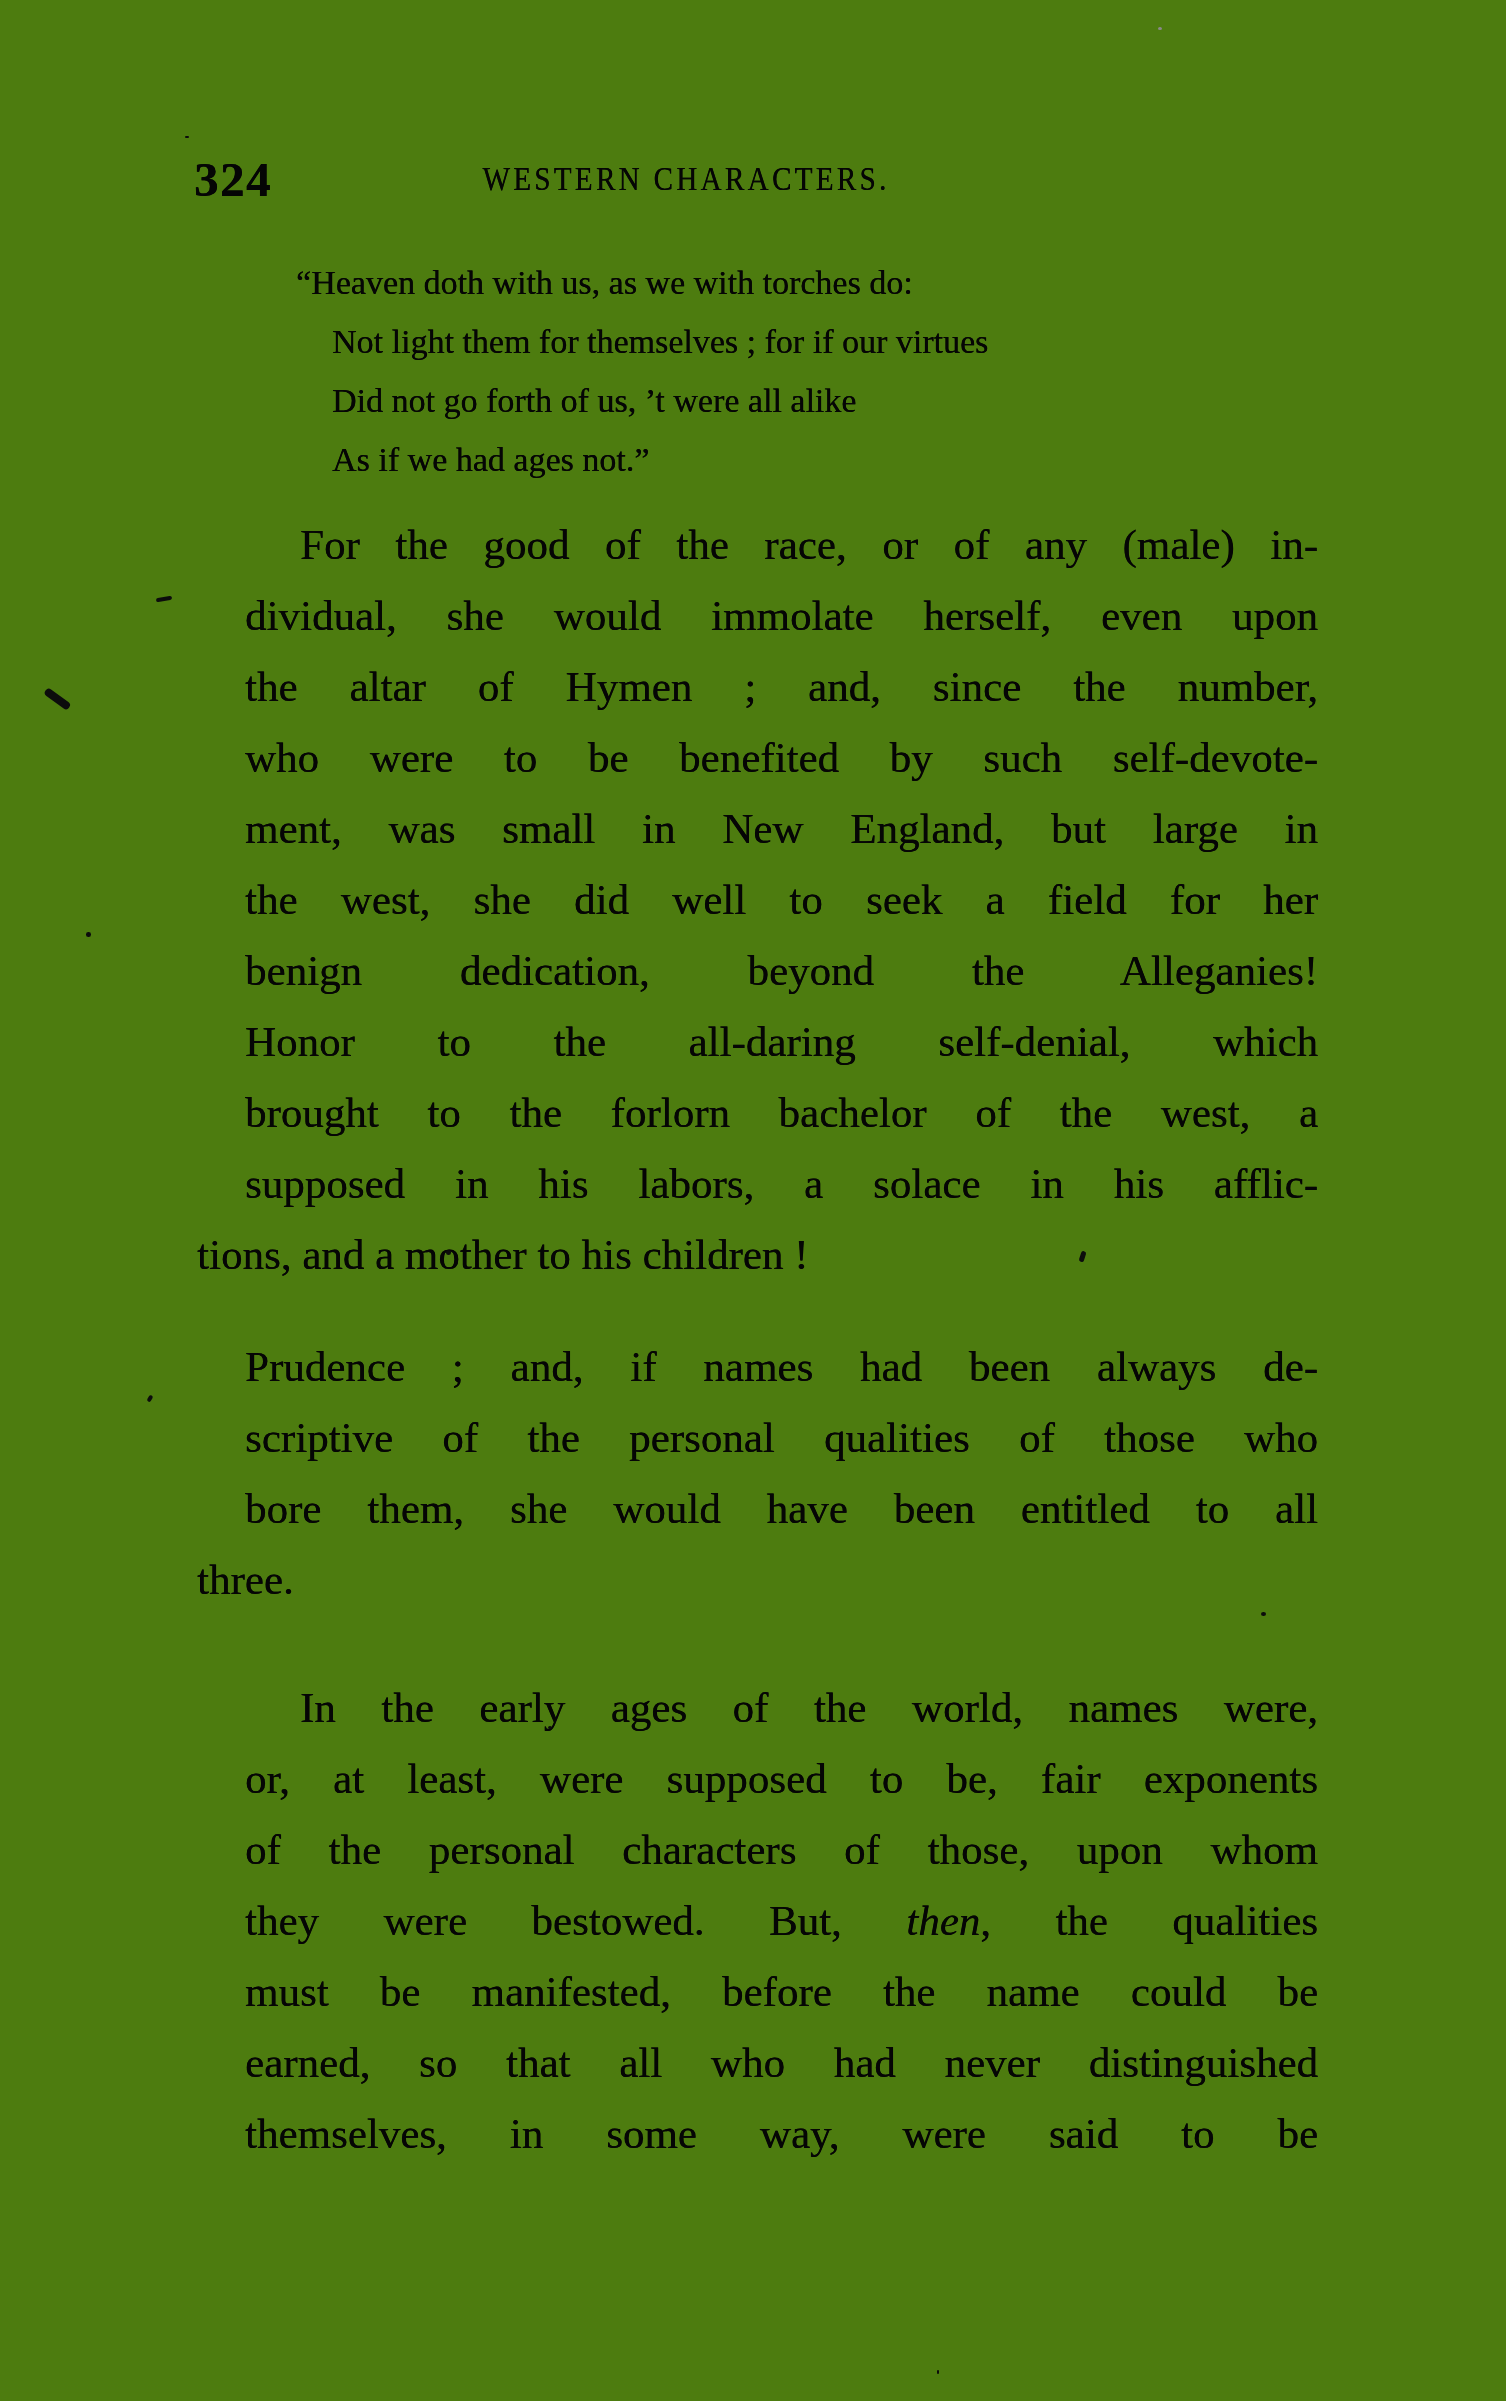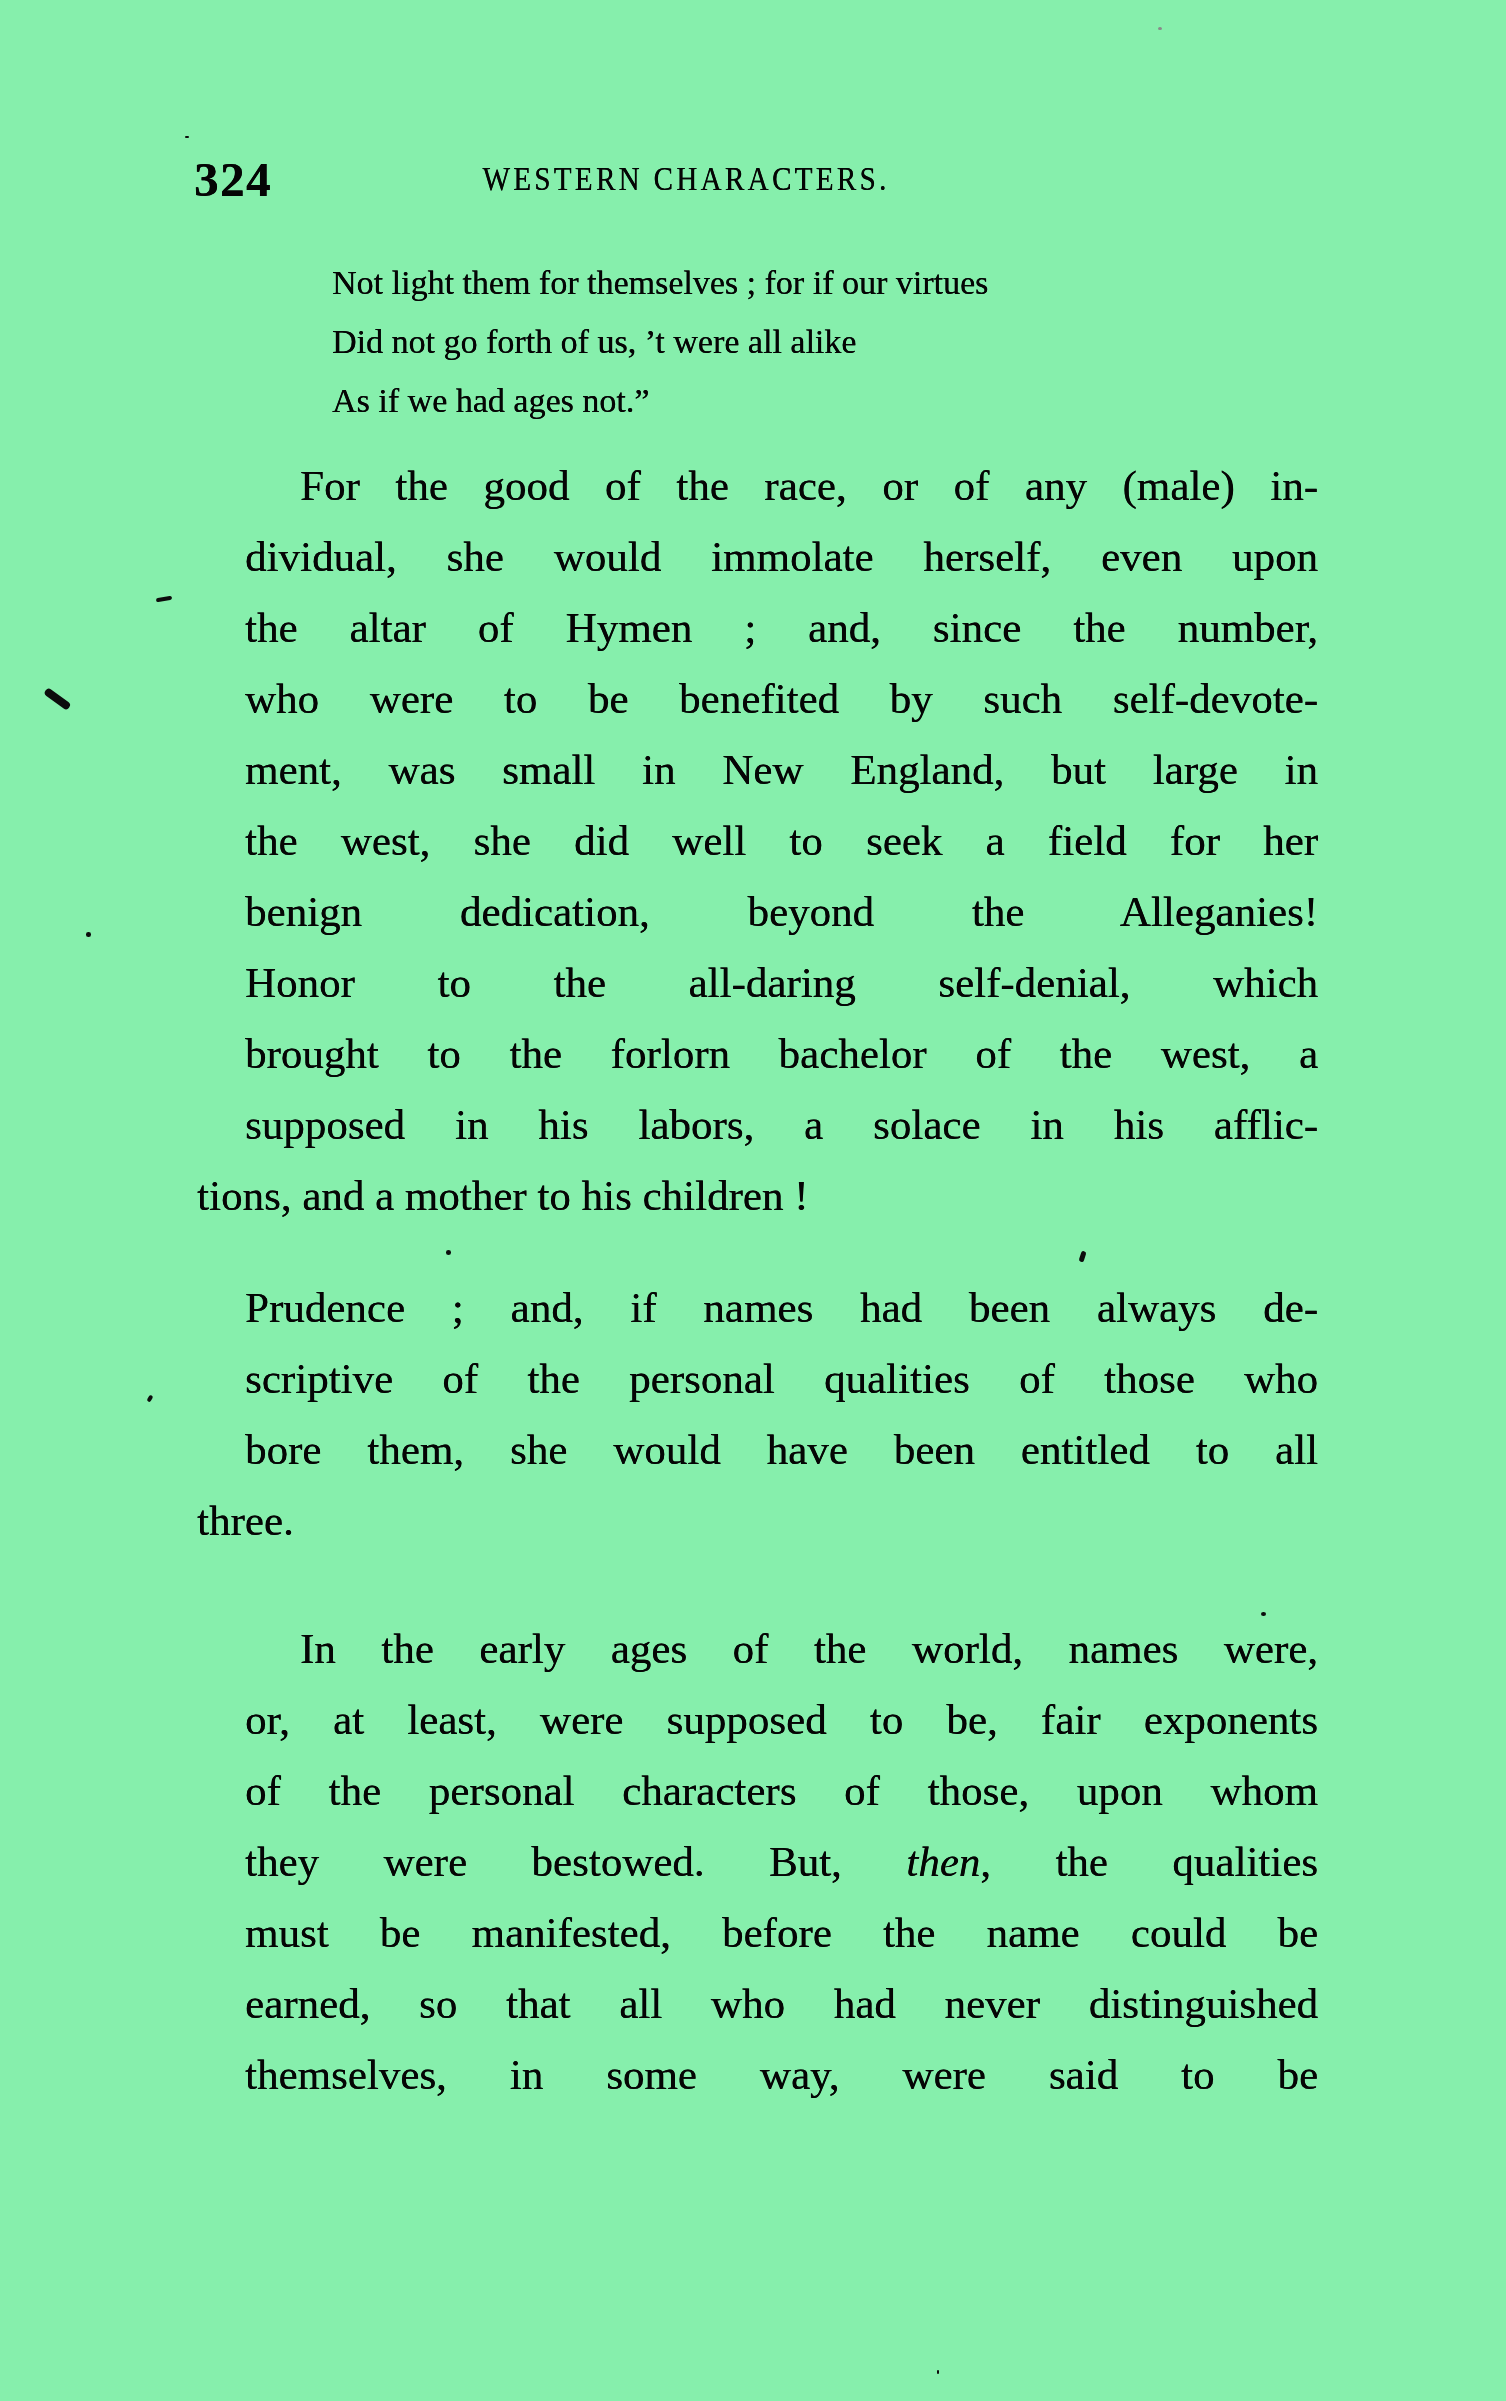--- a/index.html
+++ b/index.html
@@ -1,19 +1,19 @@
 <!DOCTYPE html>
 <html style="font-size:12.2px"><head>
 <meta charset="utf-8">
 <style>
   html,body{margin:0;padding:0;background:#e9e9e9;}
   .page{
     position:relative;
     width:1507px;height:2401px;
-    background:#86efac;
+    background:#4d7c0f;
     overflow:hidden;
     font-family:"Liberation Serif","DejaVu Serif",serif;
     color:#050505;
     text-shadow:0.3px 0.3px 0 currentColor;
   }
   .content{position:absolute;left:197px;top:0;width:1121px;}
   .header-row{position:relative;margin-top:156px;height:47px;}
   .page-num{
     position:absolute;left:-3px;top:-4.6px;
     font-size:49px;font-weight:700;letter-spacing:1.5px;
@@ -43,20 +43,21 @@
 <div class="page">
 
   <div class="content">
 
     <div class="header-row">
       <div class="page-num">324</div>
       <div class="running-title">WESTERN CHARACTERS.</div>
     </div>
 
     <div class="poem">
+      <div class="poem-line first">“Heaven doth with us, as we with torches do:</div>
       <div class="poem-line">Not light them for themselves ; for if our virtues</div>
       <div class="poem-line">Did not go forth of us, ’t were all alike</div>
       <div class="poem-line">As if we had ages not.”</div>
     </div>
 
     <div class="para p1">
       <div class="bline just indent">For the good of the race, or of any (male) in-</div>
       <div class="bline just">dividual, she would immolate herself, even upon</div>
       <div class="bline just">the altar of Hymen ; and, since the number,</div>
       <div class="bline just">who were to be benefited by such self-devote-</div>

